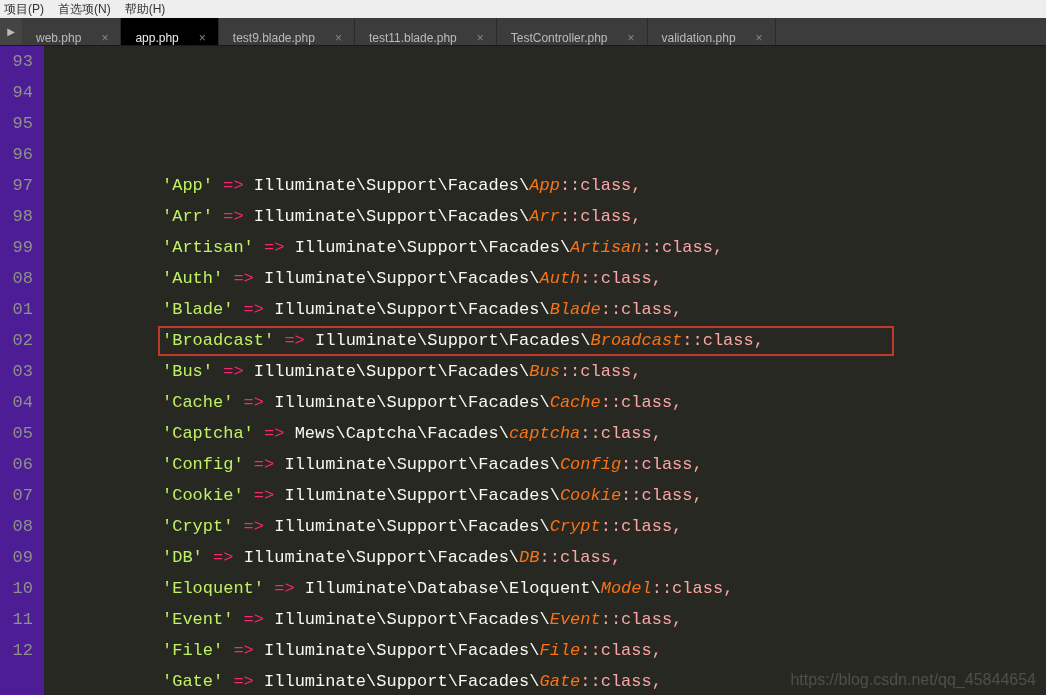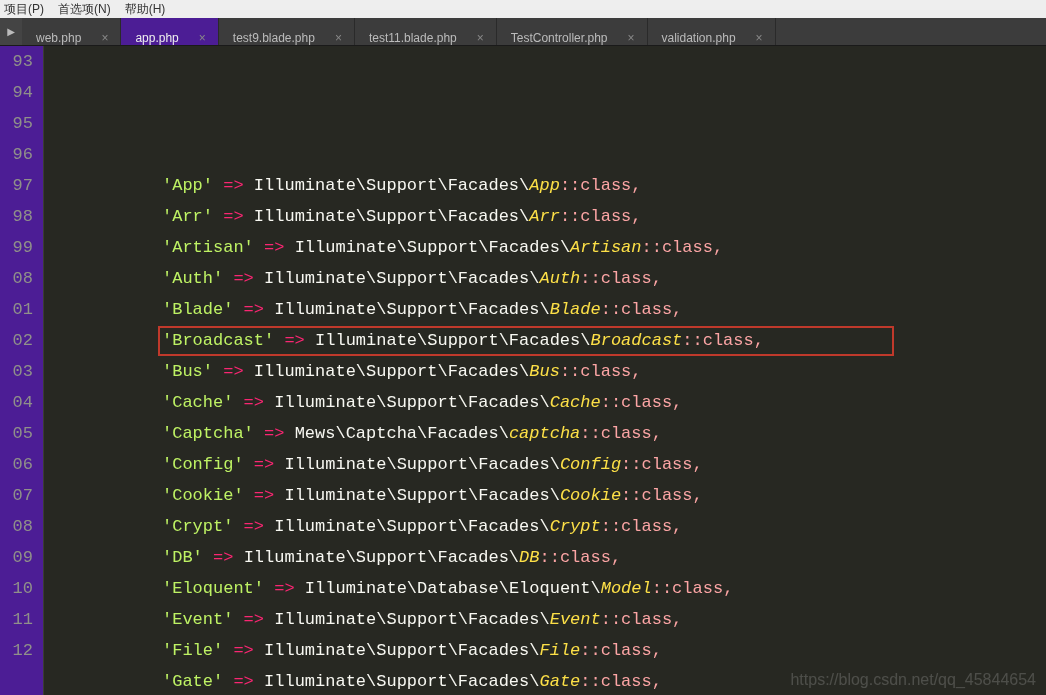--- a/index.html
+++ b/index.html
@@ -43,21 +43,21 @@
     display: flex;
     align-items: flex-end;
     padding: 0 12px 0 14px;
     color: #bbb;
     font-size: 12px;
     border-right: 1px solid #2a2a2a;
     gap: 20px;
     cursor: pointer;
   }
   .tab.active {
-    background: #4c1d95;
+    background: #000000;
     color: #eee;
   }
   .tab .close {
     color: #888;
     font-size: 12px;
     cursor: pointer;
   }
   .editor {
     display: flex;
     height: calc(100% - 46px);
@@ -77,21 +77,21 @@
   .code {
     padding-left: 6px;
     white-space: pre;
     position: relative;
   }
   .row { height: 31px; }
   .indent { display:inline-block; width: 112px; }
   .str { color: #bef264; }
   .arrow { color: #f92672; }
   .ns { color: #f8f8f2; }
-  .cls { font-style: italic; color: #fde047; }
+  .cls { font-style: italic; color: #f97316; }
   .dbl { color: #fca5a5; }
   .highlight-box {
     position: absolute;
     border: 2px solid #c0392b;
     left: 114px;
     top: 280px;
     width: 736px;
     height: 30px;
     pointer-events: none;
   }

